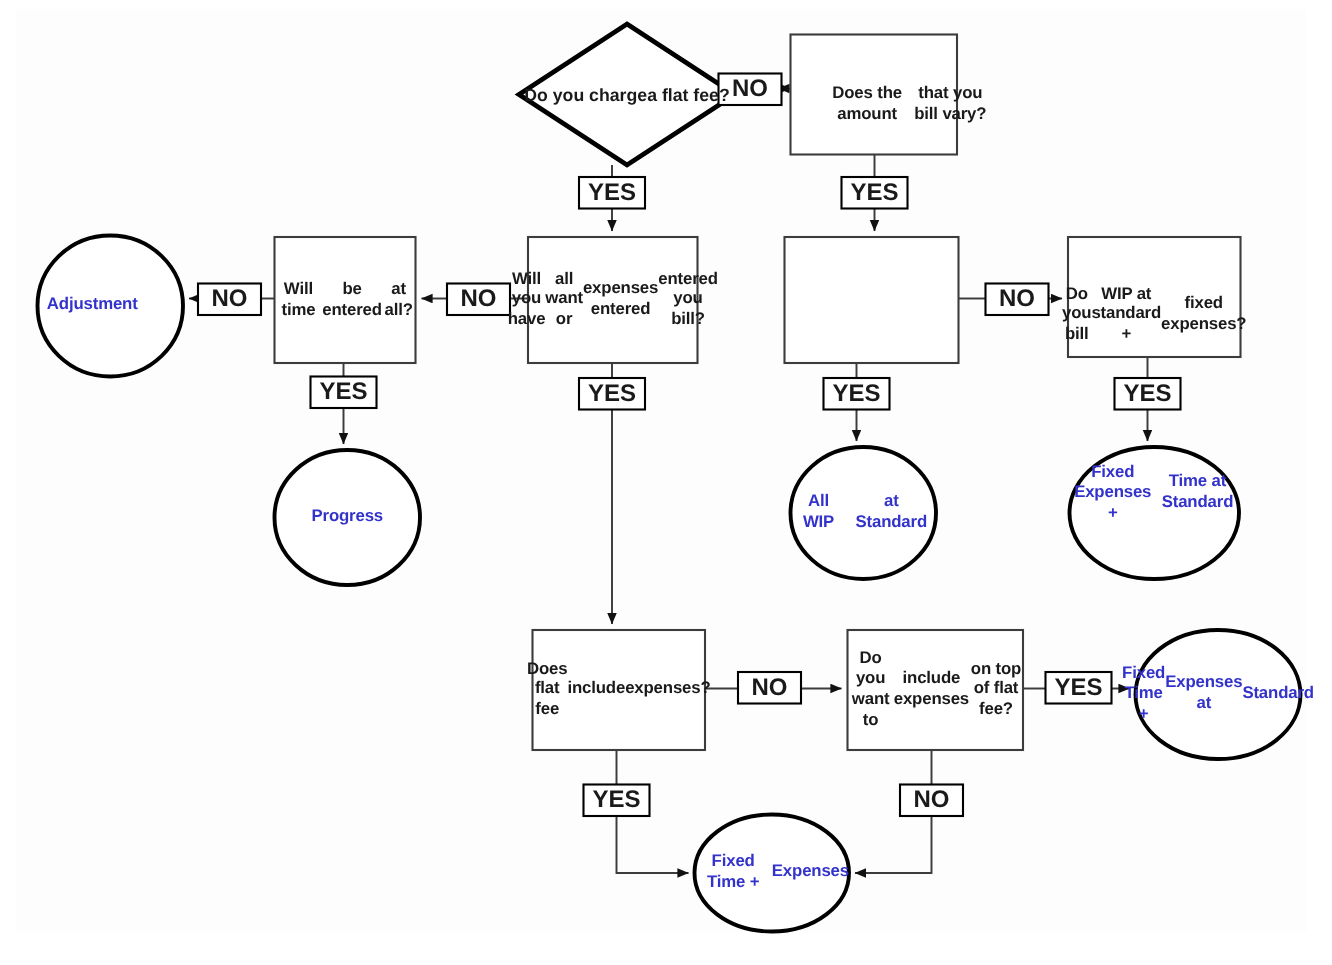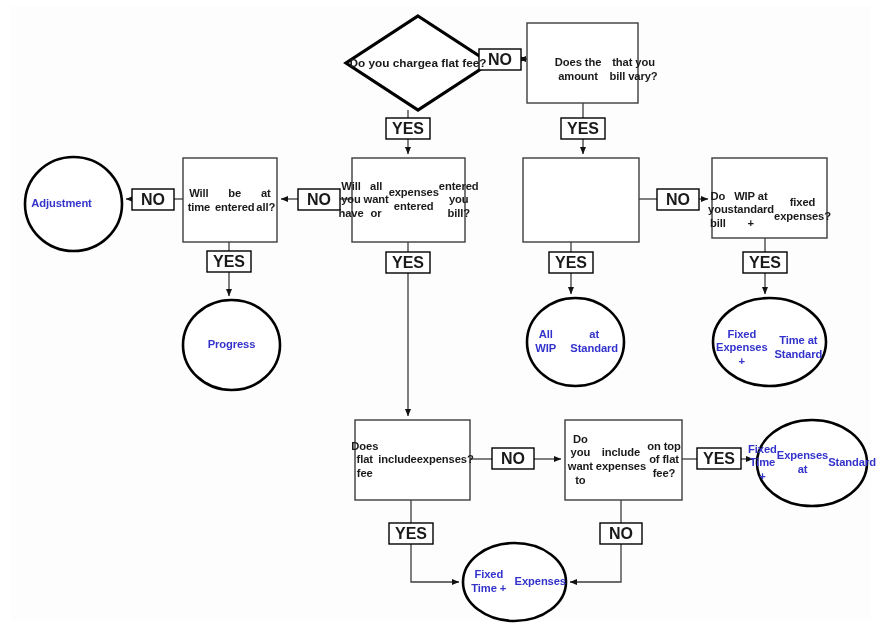--- a/index.html
+++ b/index.html
@@ -228,21 +228,21 @@
 
   <div class="node-label term-label" style="left:183px;top:300px;width:97px;height:90px;text-align:center;">
     <span>Progress</span>
   </div>
 
   <div class="node-label term-label" style="left:527px;top:298px;width:97px;height:88px;">
     <span>All WIP</span>
     <span>at Standard</span>
   </div>
 
-  <div class="node-label term-label" style="left:713px;top:304px;width:113px;height:88px;text-align:center;">
+  <div class="node-label term-label" style="left:713px;top:285px;width:113px;height:88px;text-align:center;">
     <span>Fixed Expenses +</span>
     <span>Time at Standard</span>
   </div>
 
   <div class="node-label term-label" style="left:757px;top:420px;width:110px;height:86px;">
     <span>Fixed Time +</span>
     <span>Expenses at</span>
     <span>Standard</span>
   </div>
 

